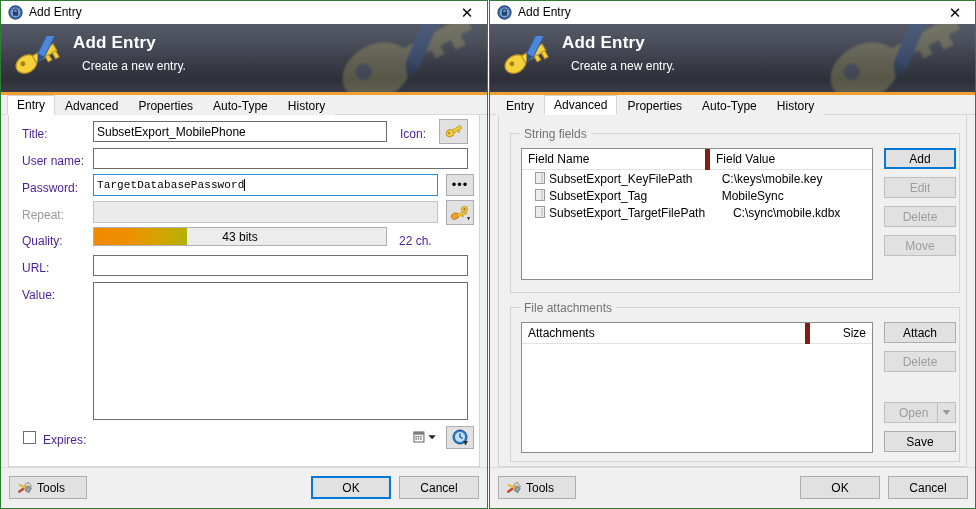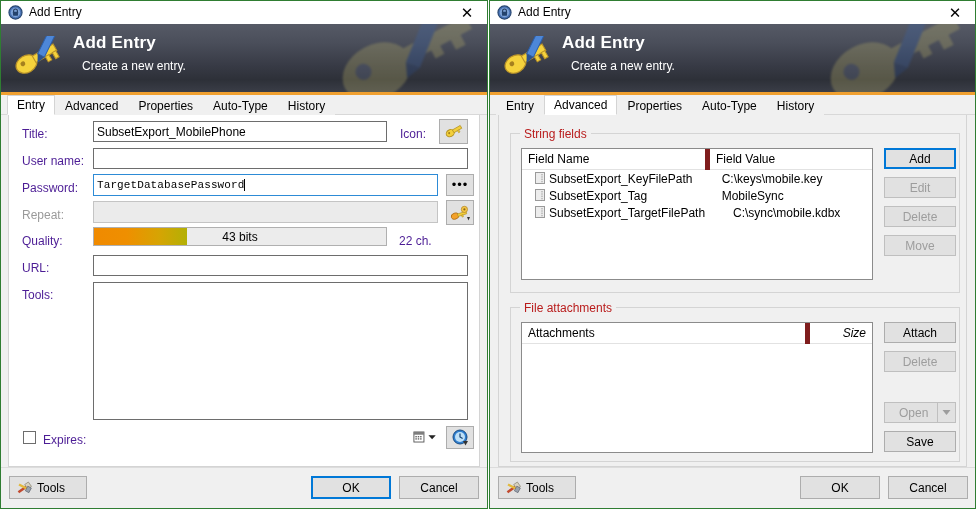--- a/index.html
+++ b/index.html
@@ -103,31 +103,31 @@
 
   .caret{cursor:text;border-left:1px solid #000;margin-left:0px;}
 
   
   .qbar{position:absolute;box-sizing:border-box;border:1px solid #b0b0b0;background:#ececec;overflow:hidden;}
   .qfill{position:absolute;left:0;top:0;bottom:0;background:linear-gradient(to right,#f08a00 0%,#ef8f00 35%,#d6a403 70%,#b3b005 100%);}
   .qtxt{position:absolute;left:0;right:0;top:0;bottom:0;display:flex;align-items:center;justify-content:center;font-size:12px;color:#000;}
 
   
   .group{position:absolute;box-sizing:border-box;border:1px solid #d4d4d4;}
-  .group-title{position:absolute;font-size:12px;background:#f0f0f0;padding:0 4px;color:#b91c1c;line-height:12px;}
+  .group-title{position:absolute;font-size:12px;background:#f0f0f0;padding:0 4px;color:#737373;line-height:12px;}
 
   
   .list{position:absolute;box-sizing:border-box;background:#fff;border:1px solid #8b8b8b;overflow:hidden;}
   .list-head{
     height:21px;display:flex;align-items:center;border-bottom:1px solid #e2e2e2;
     background:#fff;box-sizing:border-box;
   }
   .lh-cell{font-size:12px;color:#000;padding-left:6px;box-sizing:border-box;height:21px;line-height:21px;position:relative;}
   .lh-cell + .lh-cell{border-left:5px solid #7f1d1d;}
-  .lh-cell.right{text-align:right;padding-right:6px;padding-left:5px;font-style:italic;}
+  .lh-cell.right{text-align:right;padding-right:6px;padding-left:5px;}
   .row{height:17px;display:flex;align-items:center;font-size:12px;}
   .row .c1{padding-left:13px;display:flex;box-sizing:border-box;}
   .row .c2{padding-left:6px;box-sizing:border-box;margin-left:22px;}
   .fi{width:10px;height:12px;margin-right:4px;flex:0 0 10px;}
 
   .cbx{position:absolute;width:13px;height:13px;border:1px solid #6d6d6d;background:#fff;box-sizing:border-box;}
 </style>
 </head>
 <body>
 
@@ -232,21 +232,21 @@
       <span class="lbl" style="left:13px;top:119px;">Quality:</span>
       <div class="qbar" style="left:84px;top:112px;width:294px;height:19px;">
         <div class="qfill" id="qfill" style="width: 32%;"></div>
         <div class="qtxt">43 bits</div>
       </div>
       <span class="lbl" style="left:390px;top:119px;">22 ch.</span>
 
       <span class="lbl" style="left:13px;top:146px;">URL:</span>
       <div class="tbox" style="left:84px;top:140px;width:375px;height:21px;"></div>
 
-      <span class="lbl" style="left:13px;top:173px;">Tools:</span>
+      <span class="lbl" style="left:13px;top:173px;">Value:</span>
       <div class="tbox" style="left:84px;top:167px;width:375px;height:138px;white-space:pre-wrap;"></div>
 
       <span class="cbx" style="left:14px;top:316px;"></span>
       <span class="lbl" style="left:34px;top:318px;">Expires:</span>
       <div style="position:absolute;left:404px;top:313px;width:23px;height:18px;display:flex;align-items:center;">
         <svg width="14" height="14" viewBox="0 0 14 14">
           <rect x="1" y="1.5" width="11" height="11" fill="#fff" stroke="#555" stroke-width="1"></rect>
           <rect x="1" y="1.5" width="11" height="3" fill="#7d7d7d"></rect>
           <g fill="#555">
             <rect x="2.6" y="6" width="1.6" height="1.4"></rect>

